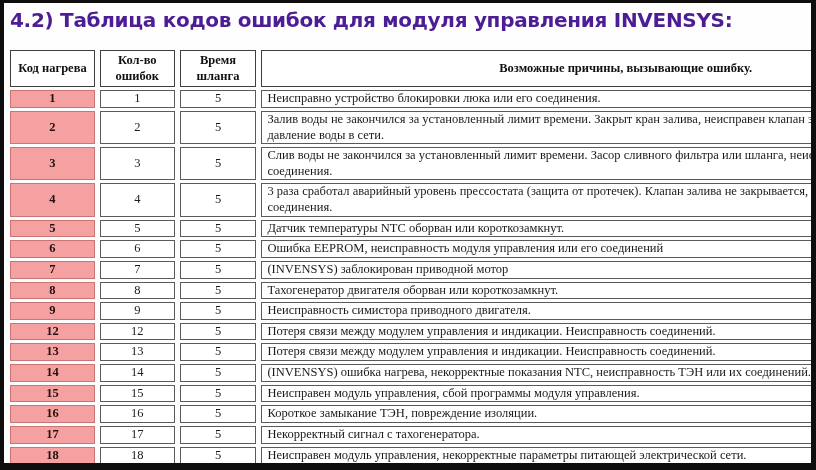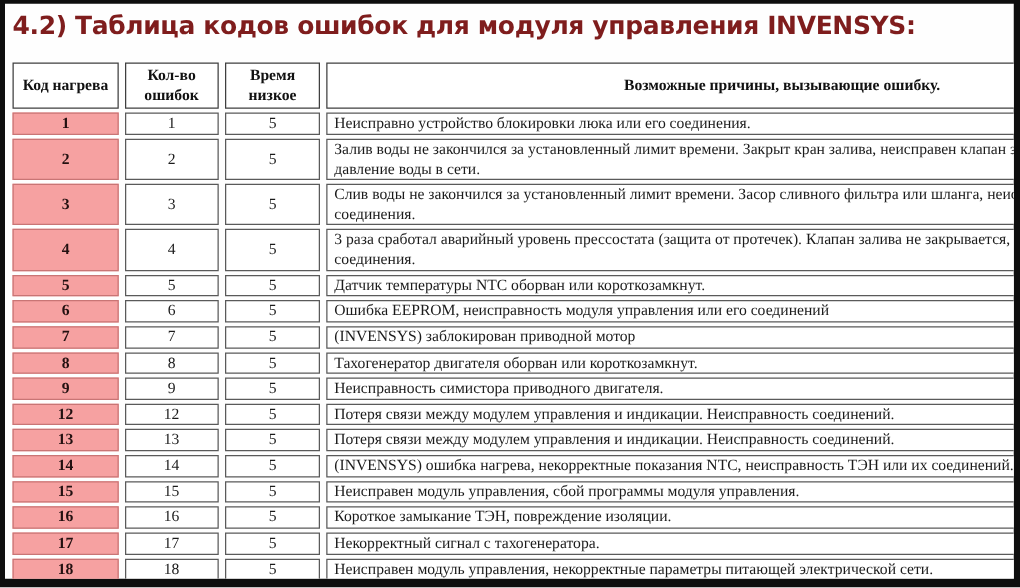--- a/index.html
+++ b/index.html
@@ -21,21 +21,21 @@
     border-left: 4px solid #0e0e0e;
     border-right: 5px solid #0e0e0e;
     border-bottom: 7px solid #0e0e0e;
     background: #fefefe;
     overflow: hidden;
   }
   .page-title {
     font-family: "DejaVu Sans", sans-serif;
     font-size: 20px;
     font-weight: bold;
-    color: #7f1d1d;
+    color: #4c1d95;
     letter-spacing: -0.3px;
     margin: 5px 0 0 6px;
     white-space: nowrap;
   }
   table.codes {
     border-collapse: separate;
     border-spacing: 5px 3px;
     table-layout: fixed;
     width: 990px;            
     margin: 15px 0 0 1px;
@@ -91,21 +91,21 @@
     <colgroup>
       <col class="c-code">
       <col class="c-flash">
       <col class="c-pause">
       <col class="c-cause">
     </colgroup>
     <thead>
       <tr>
         <th>Код нагрева</th>
         <th>Кол-во ошибок</th>
-        <th>Время низкое</th>
+        <th>Время шланга</th>
         <th>Возможные причины, вызывающие ошибку.</th>
       </tr>
     </thead>
     <tbody id="rows-body">
         <tr>
           <td class="code-cell">1</td>
           <td class="num-cell">1</td>
           <td class="num-cell">5</td>
           <td class="cause-cell">Неисправно устройство блокировки люка или его соединения.</td>
         </tr>

